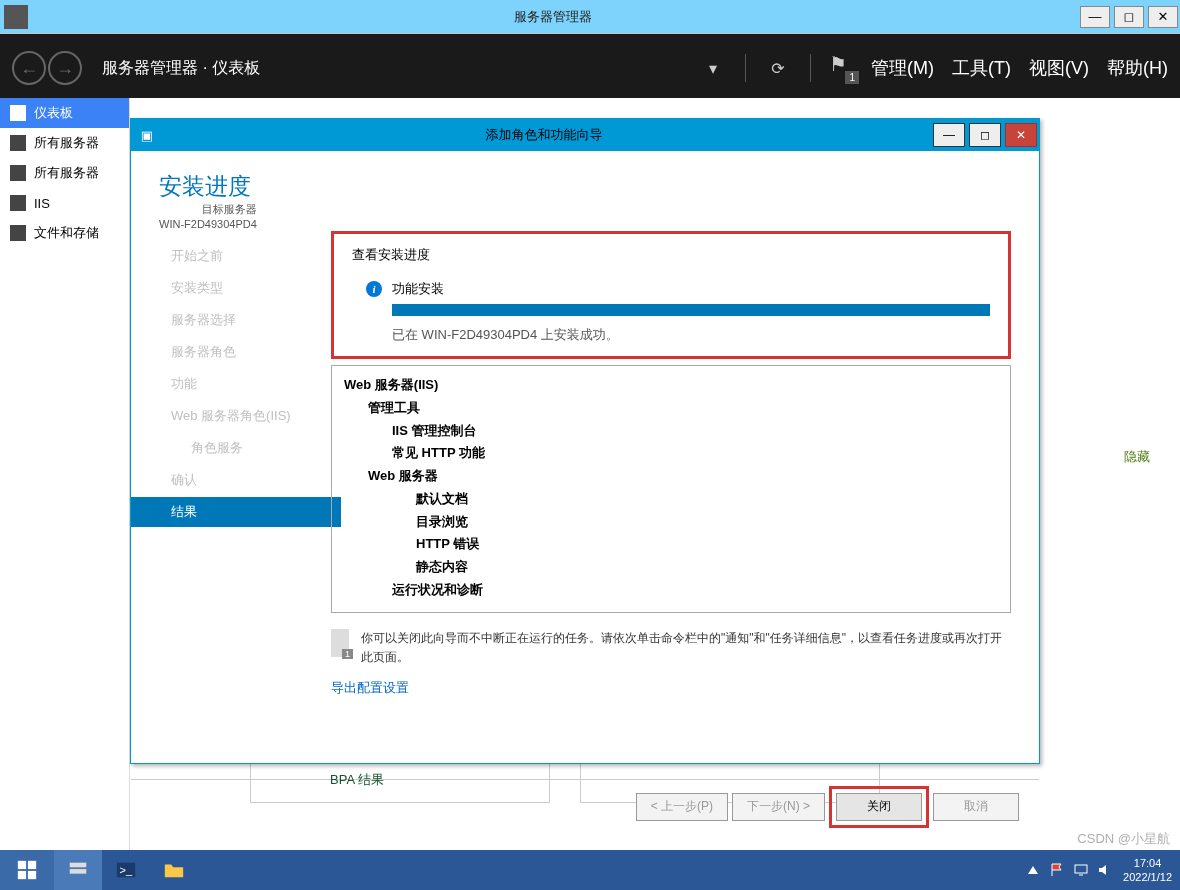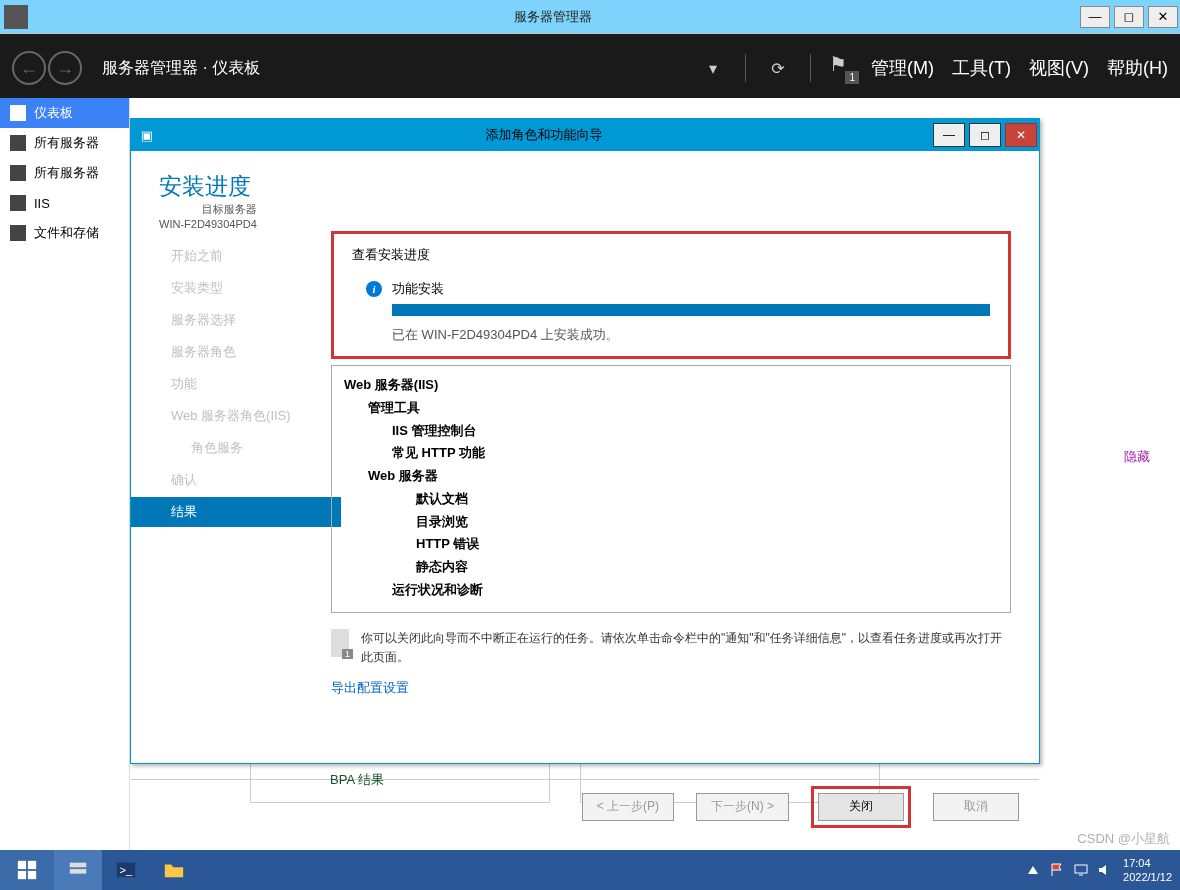--- a/index.html
+++ b/index.html
@@ -30,21 +30,21 @@
 .bg-content { position: absolute; top: 98px; left: 0; right: 0; bottom: 0; display: flex; }
 .sidebar { width: 130px; background: #fff; border-right: 1px solid #ddd; }
 .sidebar-item { height: 30px; display: flex; align-items: center; padding-left: 10px; font-size: 13px; gap: 8px; }
 .sidebar-item.active { background: #3b82f6; color: #fff; }
 .sb-icon { width: 16px; height: 16px; background: #444; display: inline-block; }
 .sidebar-item.active .sb-icon { background: #fff; }
 
 
 .bg-main { flex: 1; background: #fff; position: relative; }
 .bg-panel { position: absolute; border: 1px solid #ccc; background: #fff; }
-.hide-btn { position: absolute; right: 30px; top: 350px; font-size: 13px; color: #a21caf; }
+.hide-btn { position: absolute; right: 30px; top: 350px; font-size: 13px; color: #4d7c0f; }
 
 
 .wizard { position: absolute; left: 130px; top: 118px; width: 910px; height: 646px; background: #fff; border: 1px solid #0099cc; box-shadow: 2px 2px 4px rgba(0,0,0,0.3); }
 .wiz-titlebar { height: 32px; background: #0099d6; display: flex; align-items: center; }
 .wiz-titlebar .wiz-icon { width: 20px; height: 20px; margin-left: 6px; display: flex; align-items: center; justify-content: center; color: #fff; font-size: 13px; }
 .wiz-titlebar .wiz-title { flex: 1; text-align: center; font-size: 13px; color: #000; }
 .wiz-titlebar .wiz-controls { display: flex; }
 .wiz-titlebar .wiz-ctl { width: 32px; height: 24px; margin: 4px 2px; border: 1px solid #333; background: #eee; display: flex; align-items: center; justify-content: center; font-size: 12px; }
 .wiz-titlebar .wiz-ctl.close { background: #c8443a; color: #fff; border-color: #a03028; }
 
@@ -78,38 +78,38 @@
 .tree-item.i1 { padding-left: 24px; }
 .tree-item.i2 { padding-left: 48px; }
 .tree-item.i3 { padding-left: 72px; }
 
 .note-row { display: flex; gap: 12px; margin-top: 16px; align-items: flex-start; }
 .note-icon { width: 18px; height: 28px; background: #ddd; position: relative; flex-shrink: 0; }
 .note-icon::after { content: "1"; position: absolute; bottom: -2px; right: -4px; background: #888; color: #fff; font-size: 9px; padding: 0 3px; }
 .note-text { font-size: 12px; color: #333; line-height: 1.6; }
 .export-link { color: #0066cc; font-size: 13px; margin-top: 12px; display: inline-block; }
 
-.wiz-footer { height: 54px; border-top: 1px solid #ccc; display: flex; align-items: center; justify-content: flex-end; padding-right: 20px; gap: 22px; }
+.wiz-footer { height: 54px; border-top: 1px solid #ccc; display: flex; align-items: center; justify-content: flex-end; padding-right: 20px; gap: 4px; }
 .wiz-btn { height: 28px; min-width: 86px; padding: 0 14px; border: 1px solid #999; background: #f3f3f3; font-size: 12px; display: flex; align-items: center; justify-content: center; }
 .wiz-btn.disabled { color: #999; }
 .close-highlight { border: 3px solid #d43434; padding: 4px; display: flex; }
 
 
 .bpa { position: absolute; left: 330px; top: 771px; font-size: 13px; color: #14532d; }
 
 
 .taskbar { position: absolute; bottom: 0; left: 0; right: 0; height: 40px; background: #2b5797; display: flex; align-items: center; }
 .taskbar .start { width: 54px; height: 40px; background: #3b6aa8; display: flex; align-items: center; justify-content: center; color: #fff; font-size: 22px; }
 .taskbar .tb-item { width: 48px; height: 40px; display: flex; align-items: center; justify-content: center; position: relative; }
 .taskbar .tb-item.active { background: #4a7ab8; }
 .taskbar .tb-icon { width: 26px; height: 22px; }
 .taskbar .tray { margin-left: auto; display: flex; align-items: center; gap: 10px; padding-right: 8px; color: #fff; font-size: 11px; }
 .taskbar .tray-icons { display: flex; gap: 8px; }
 .taskbar .tray-icon { width: 16px; height: 16px; }
-.taskbar .clock { text-align: left; line-height: 1.3; }
+.taskbar .clock { text-align: center; line-height: 1.3; }
 .watermark { position: absolute; right: 10px; bottom: 42px; color: rgba(120,120,120,0.6); font-size: 13px; }
 </style>
 </head>
 <body>
 
 <div class="outer-window">
   <div class="outer-titlebar">
     <div class="icon-box"></div>
     <div class="title">服务器管理器</div>
     <div class="win-controls">

